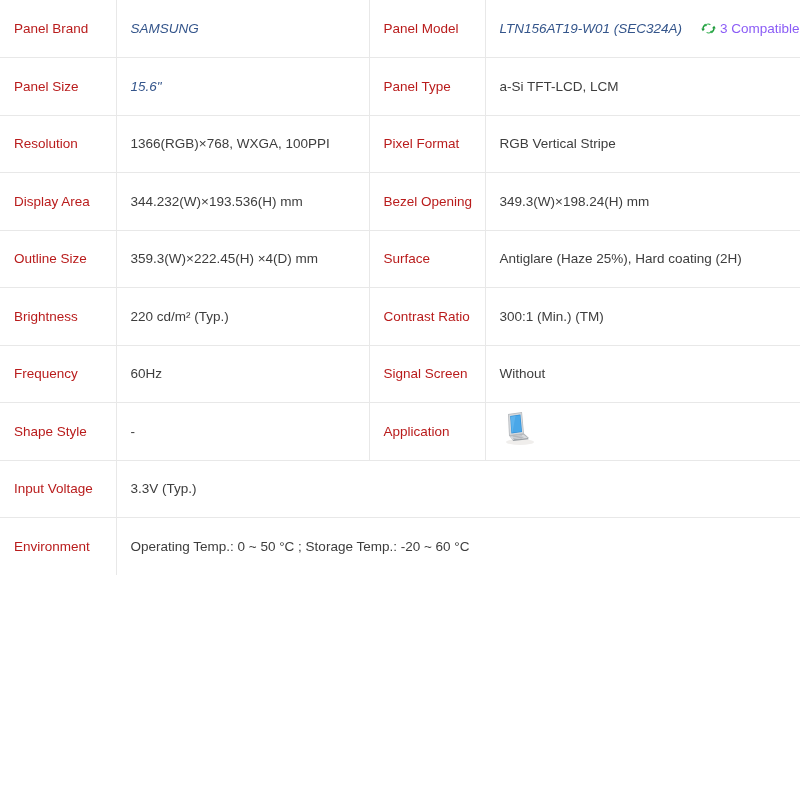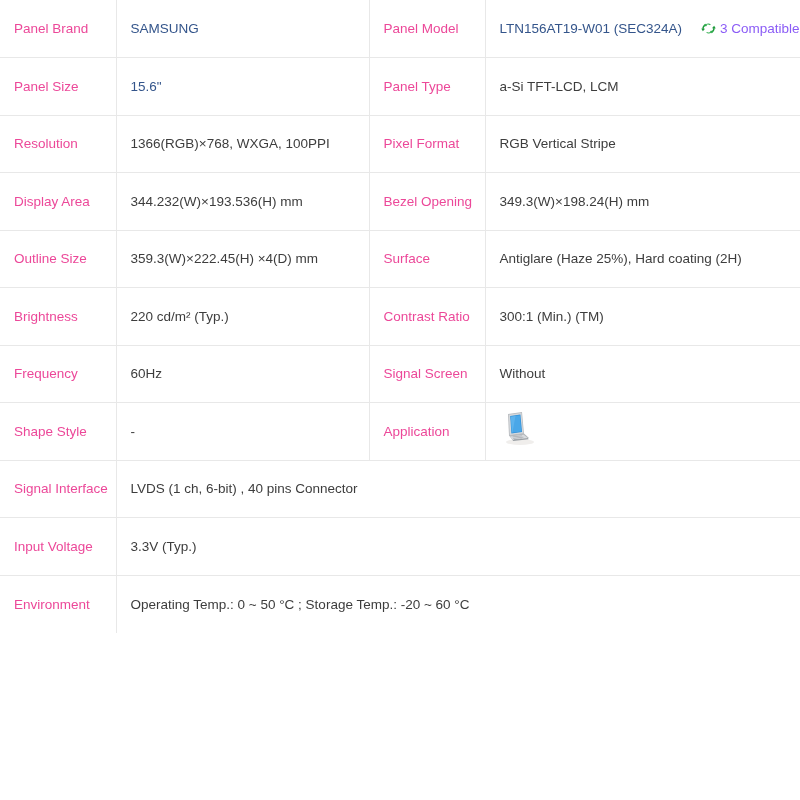--- a/index.html
+++ b/index.html
@@ -42,36 +42,37 @@
   .spec-table tr:last-child td {
     border-bottom: none;
   }
 
   .spec-table td.val-right,
   .spec-table td.val-full {
     border-right: none;
   }
 
   .label-cell {
-    color: #ec4899;
+    color: #b91c1c;
   }
   .value-cell {
     color: #3d3d3d;
   }
 
   
   col.c-label-left  { width: 116px; }
   col.c-value-left  { width: 253px; }
   col.c-label-right { width: 116px; }
   col.c-value-right { width: 315px; }
 
   .link {
     color: #34558b;
     text-decoration: none;
     cursor: pointer;
+    font-style: italic;
   }
 
   .cell-inner {
     display: flex;
     align-items: center;
     gap: 6px;
   }
 
   
   .help-icon {
@@ -231,24 +232,20 @@
               <rect x="13.1" y="27.0" width="10.4" height="0.8" rx="0.3" transform="rotate(-7 13.1 27.0)"></rect>
               <rect x="13.7" y="28.4" width="8.2" height="0.8" rx="0.3" transform="rotate(-7 13.7 28.4)"></rect>
             </g>
 
             <path d="M12.5 29 L28 27.1 L28.6 28.2 L13.2 30.1 Z" fill="#9ba0a5"></path>
           </svg>
         </span>
       </td>
     </tr>
 
-    <tr>
-      <td class="label-cell">Signal Interface</td>
-      <td class="value-cell val-full" colspan="3">LVDS (1 ch, 6-bit) , 40 pins Connector</td>
-    </tr>
 
     <tr>
       <td class="label-cell">Input Voltage</td>
       <td class="value-cell val-full" colspan="3">3.3V (Typ.)</td>
     </tr>
 
     <tr>
       <td class="label-cell">Environment</td>
       <td class="value-cell val-full" colspan="3">Operating Temp.: 0 ~ 50 °C ; Storage Temp.: -20 ~ 60 °C</td>
     </tr>

